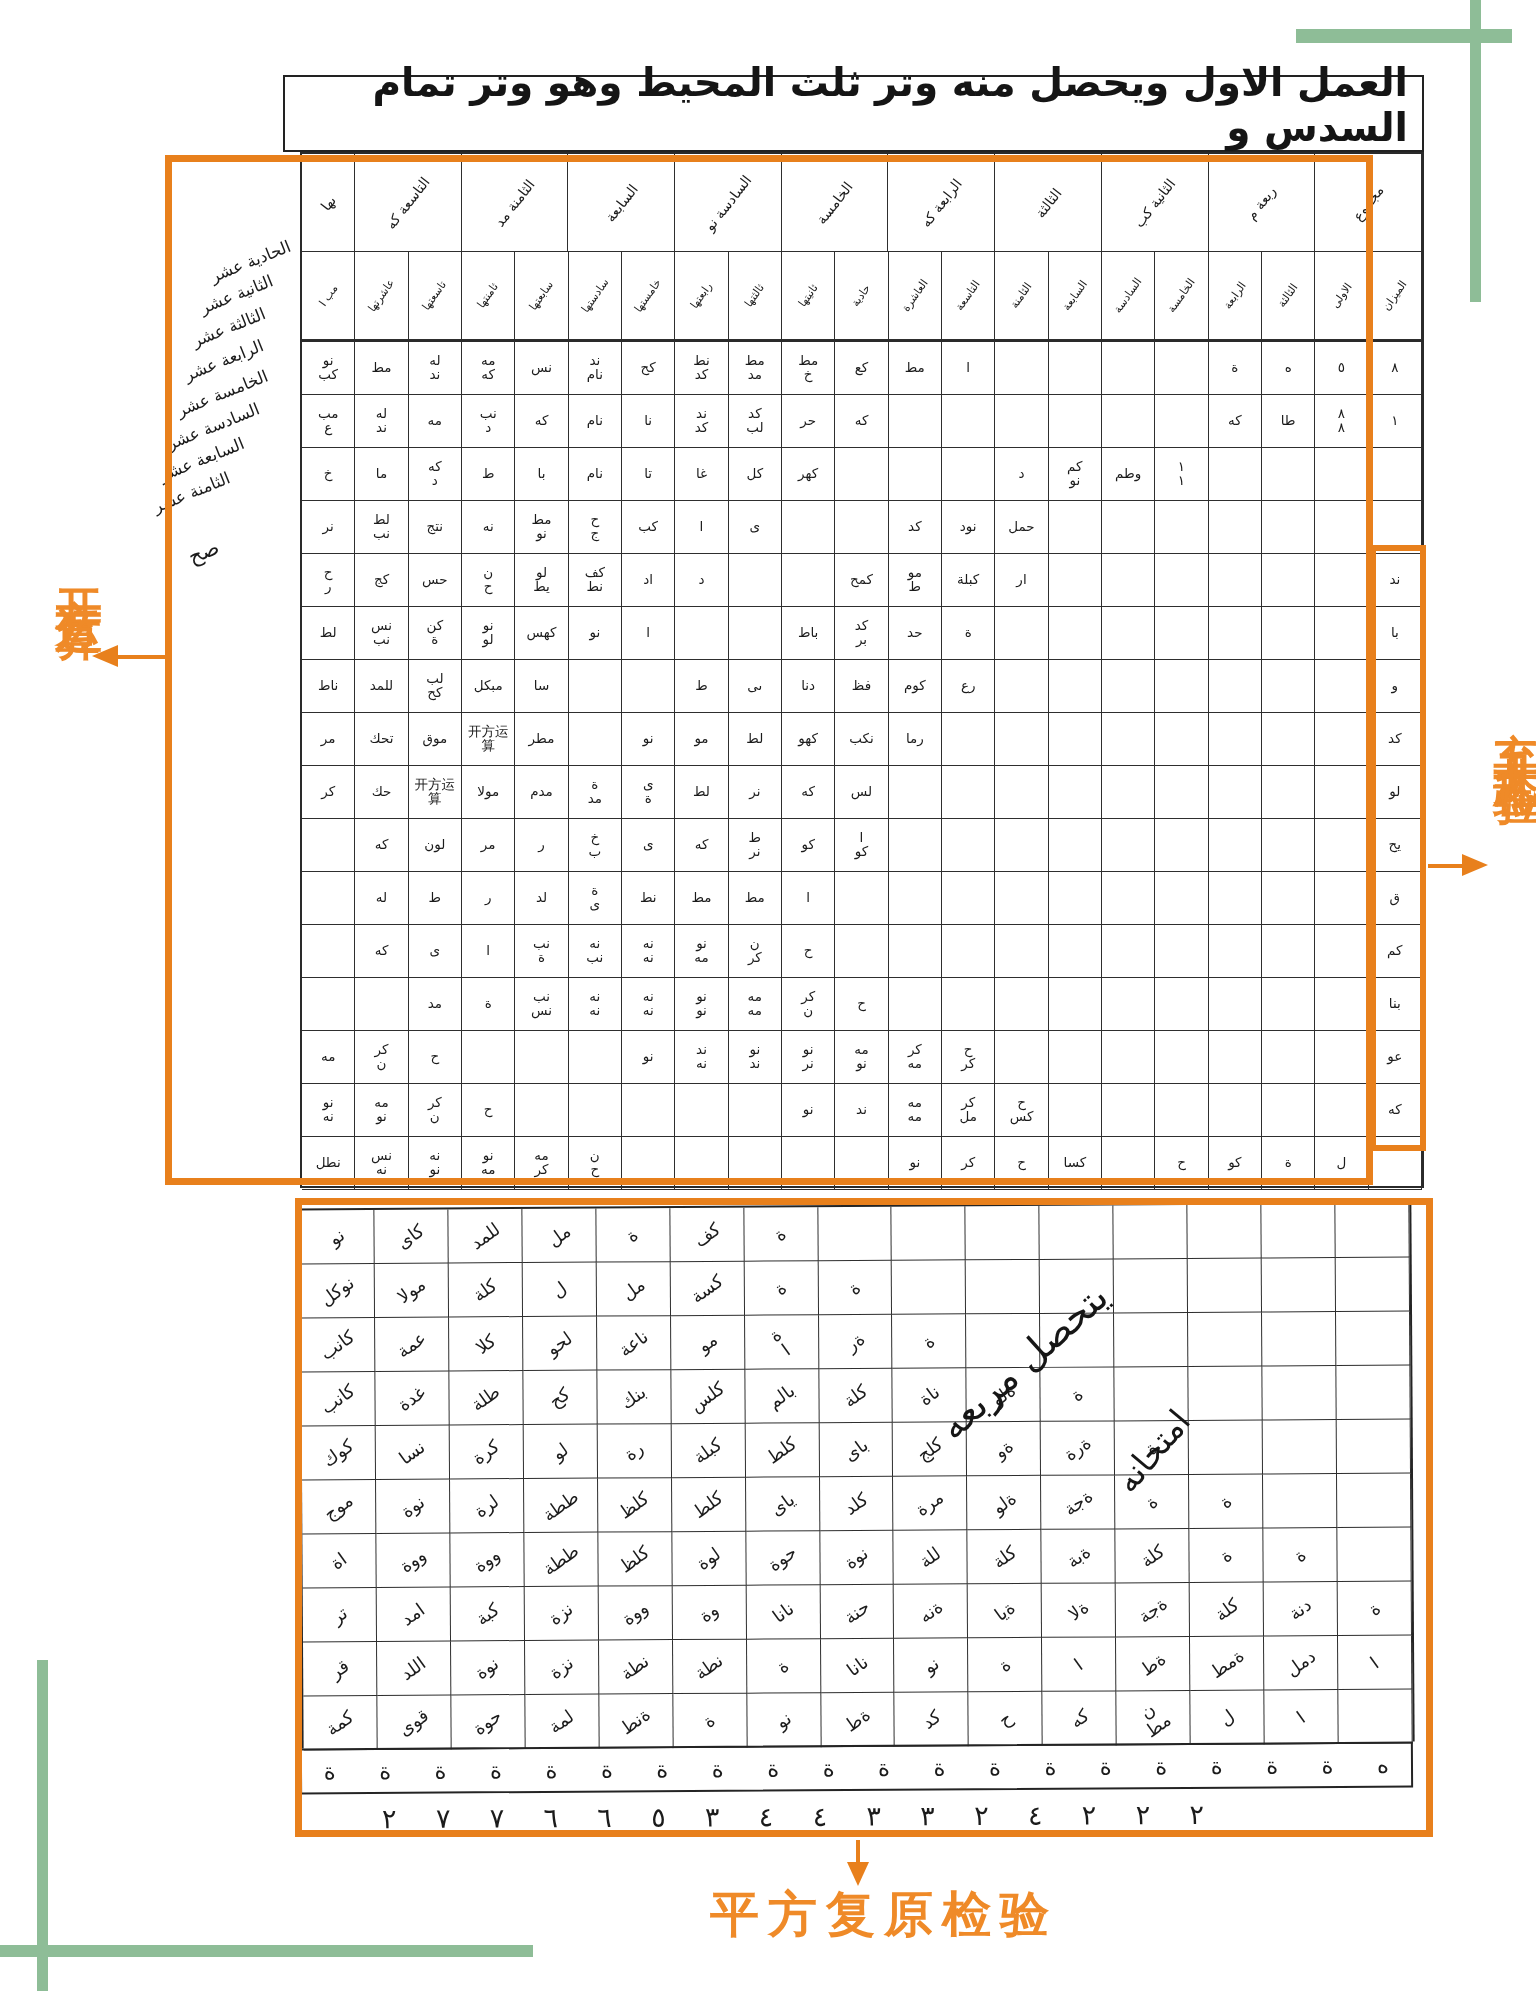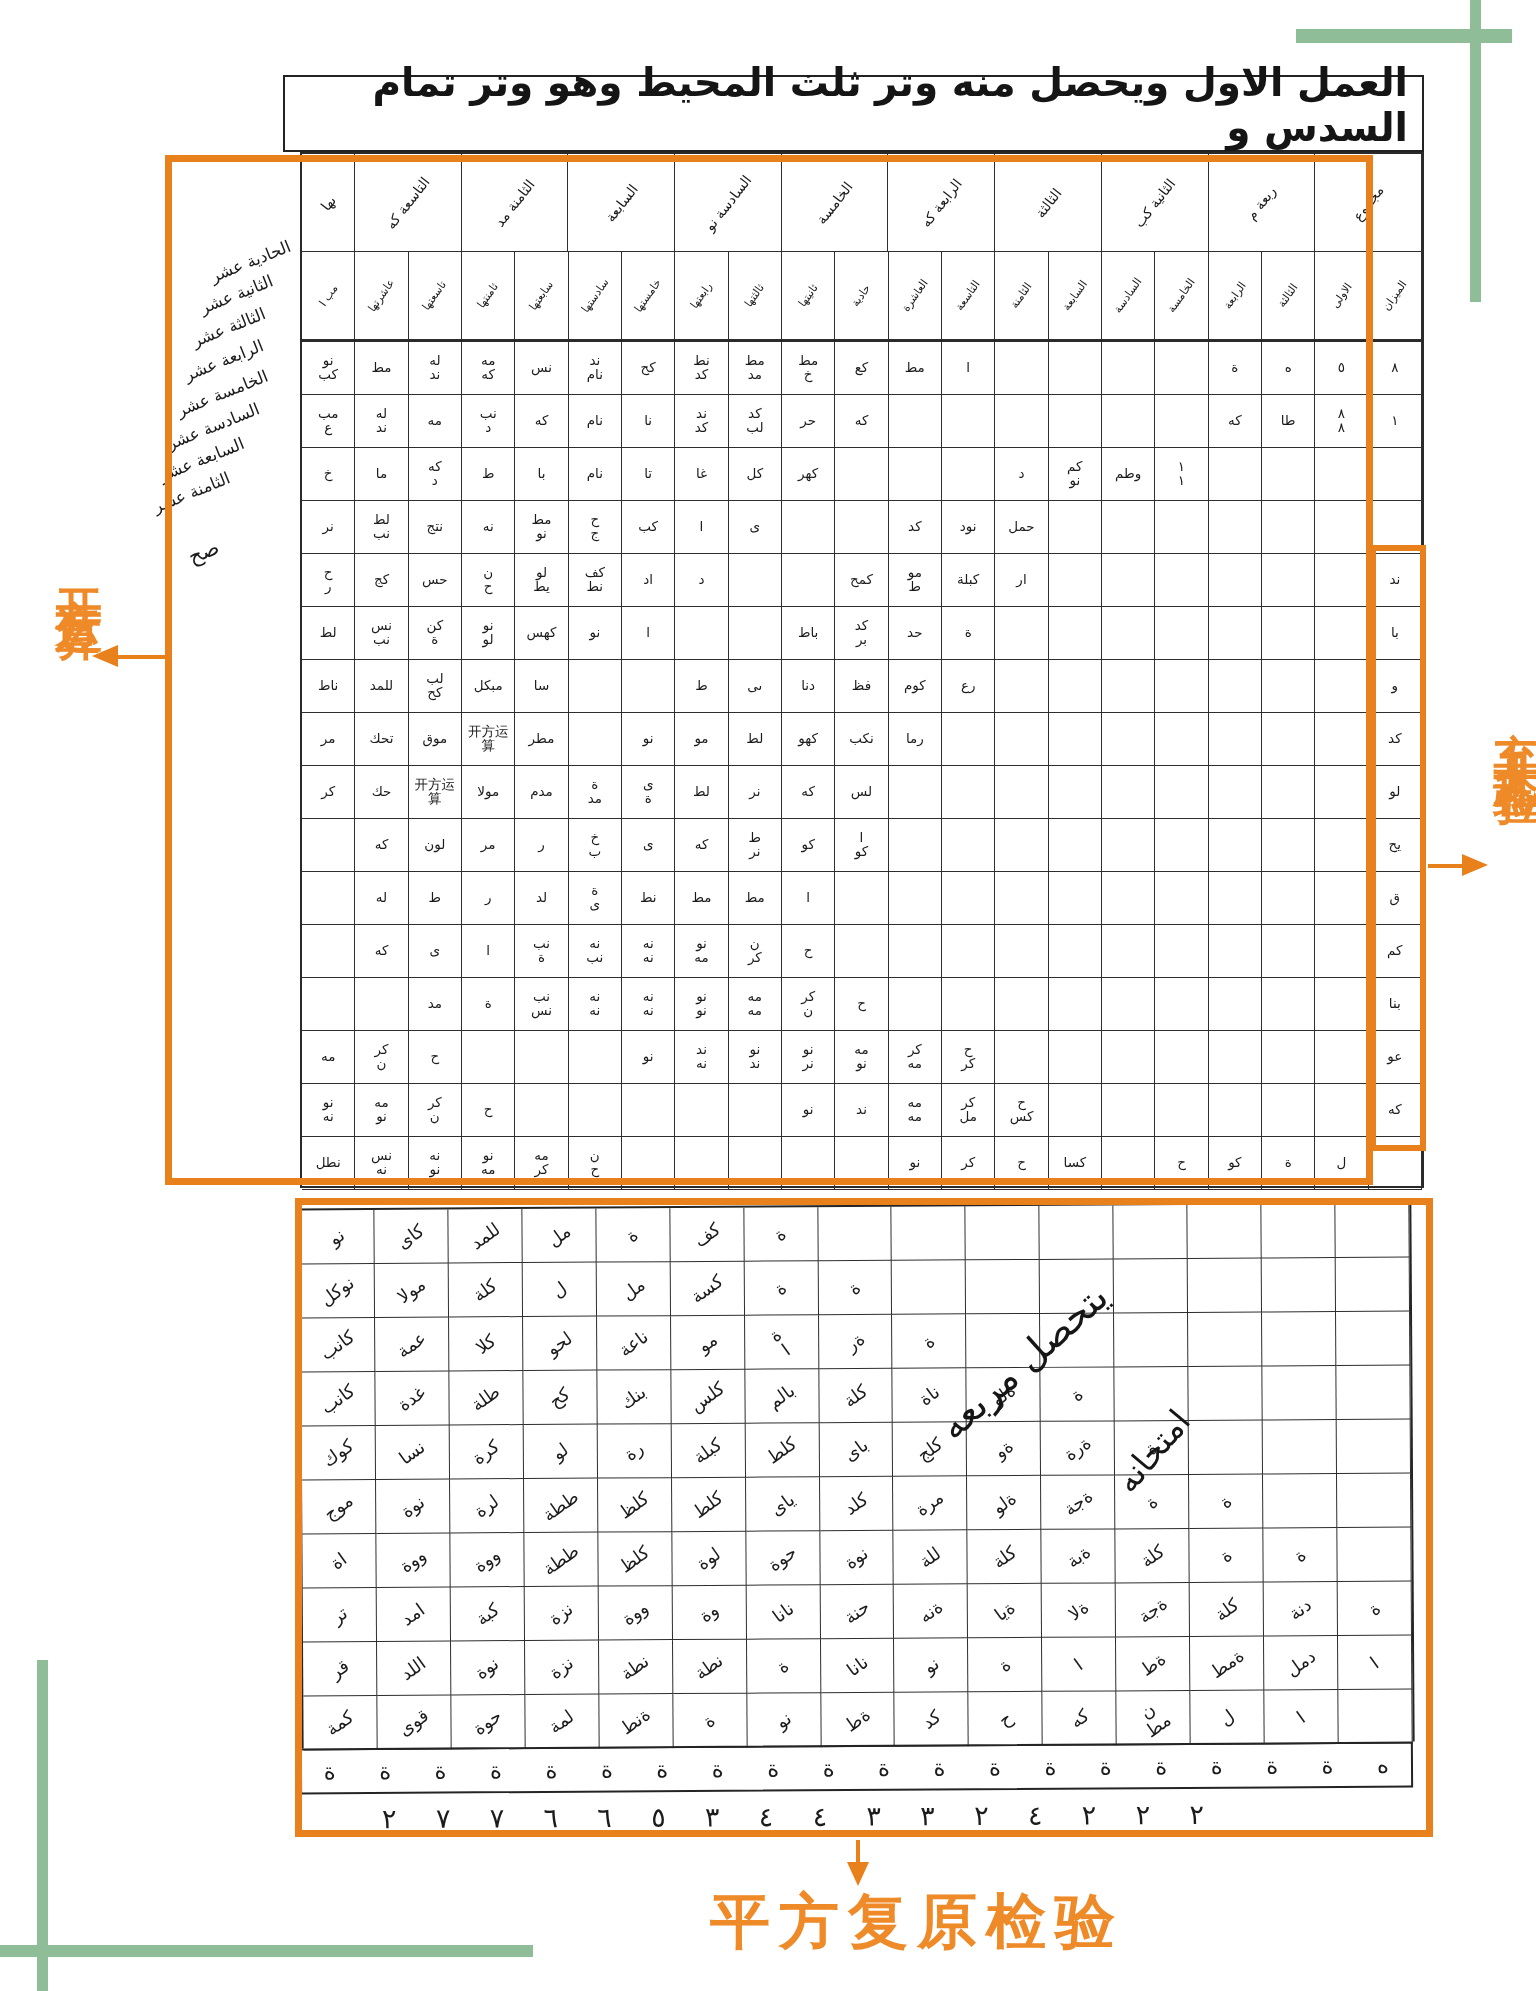--- a/index.html
+++ b/index.html
@@ -80,21 +80,21 @@
                 border-left:26px solid #e8801c;}
   .a-down-shaft{left:856px;top:1840px;width:3.5px;height:24px;}
   .a-down-head{position:absolute;left:847px;top:1862px;width:0;height:0;
                border-left:11px solid transparent;border-right:11px solid transparent;
                border-top:24px solid #e8801c;}
 
   .vlabel{position:absolute;writing-mode:vertical-rl;text-orientation:upright;
           color:#ef8a28;font-weight:bold;}
   .label-left{left:48px;top:552px;font-size:47px;letter-spacing:8px;}
   .label-right{left:1486px;top:696px;font-size:45px;letter-spacing:10px;}
-  .label-bottom{position:absolute;left:710px;top:1882px;font-size:60px;letter-spacing:9px;
+  .label-bottom{position:absolute;left:710px;top:1882px;font-size:49px;letter-spacing:9px;
                 color:#ef8a28;font-weight:bold;white-space:nowrap;}
 </style>
 </head>
 <body>
 
 <div class="page">
 
   <div class="green g-tr-v"></div>
   <div class="green g-tr-h"></div>
   <div class="green g-bl-v"></div>

